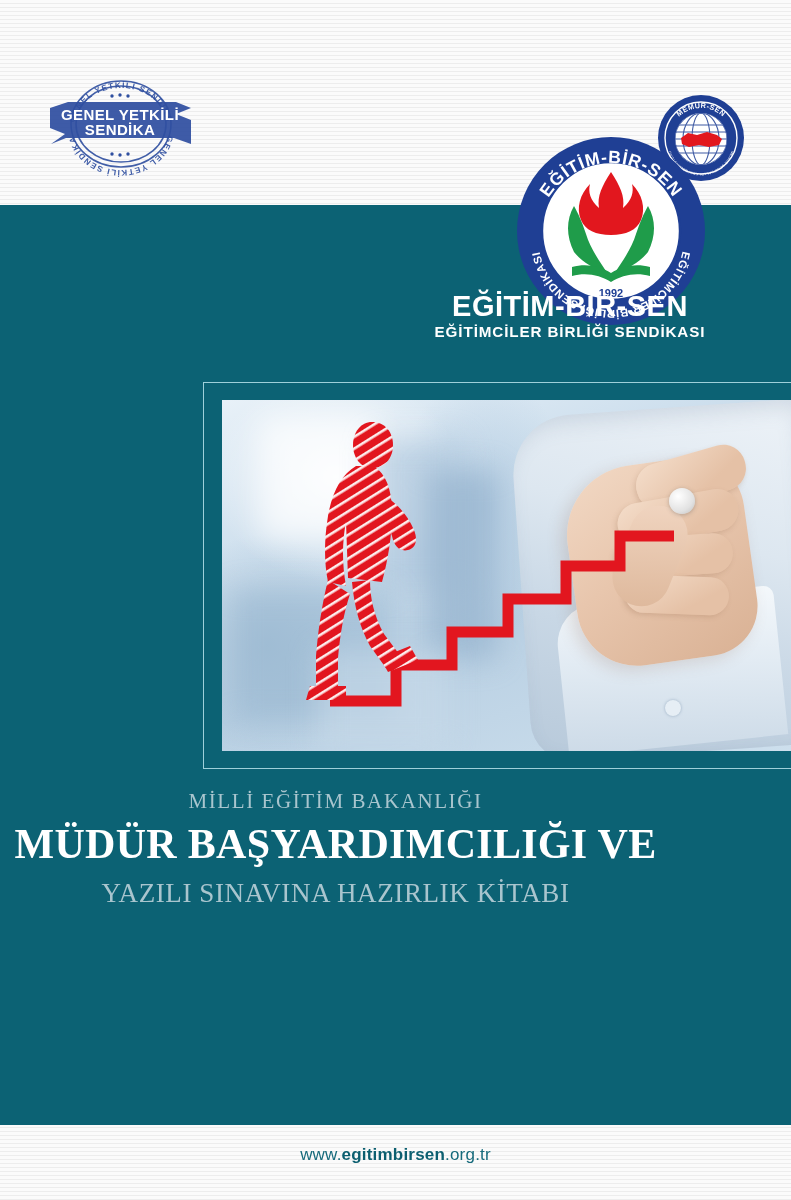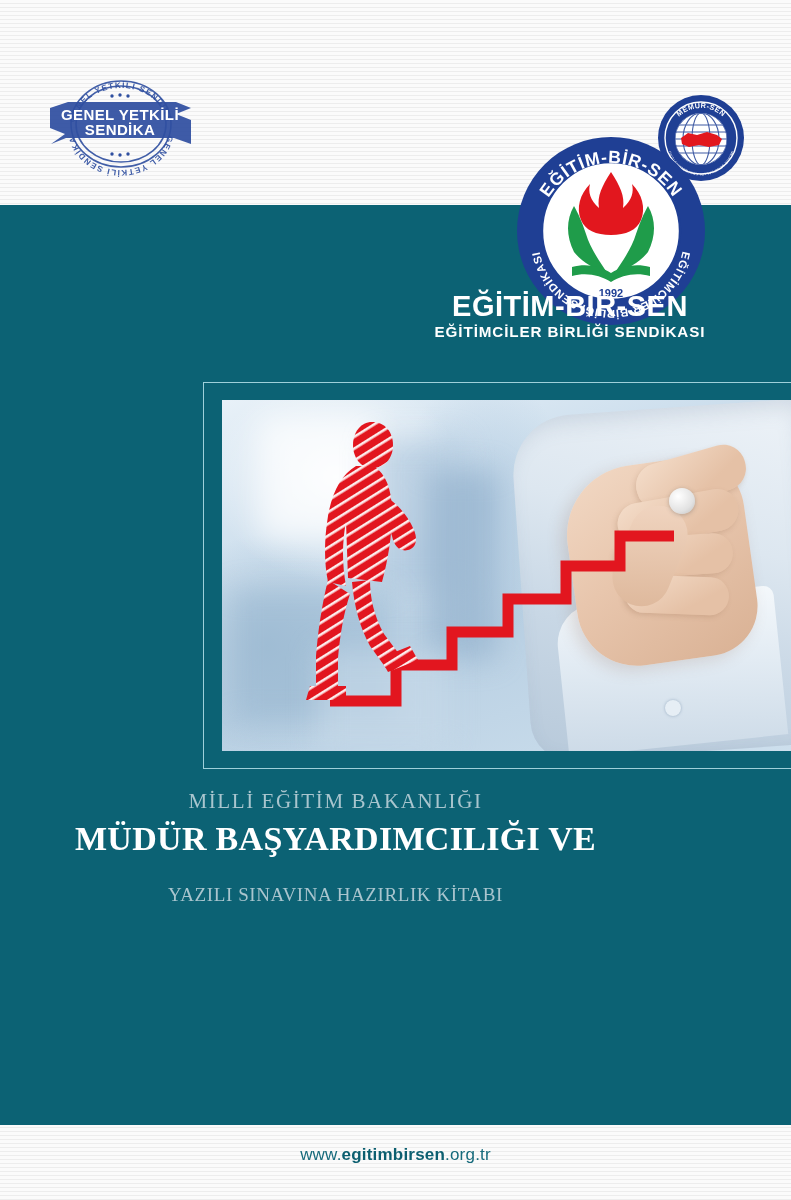--- a/index.html
+++ b/index.html
@@ -241,33 +241,32 @@
     font-family: "Liberation Serif", serif;
     font-size: 21px;
     letter-spacing: 1.6px;
     line-height: 1.52;
   }
   .title-block .main-line {
     display: block;
     color: #ffffff;
     font-family: "Liberation Serif", serif;
     font-weight: bold;
-    font-size: 34px;
+    font-size: 42px;
     letter-spacing: 0.3px;
     line-height: 1.26;
   }
   .title-block .sub-bottom {
     display: block;
     color: #a9c5ce;
     font-family: "Liberation Serif", serif;
-    font-size: 19px;
+    font-size: 27px;
     letter-spacing: 0.6px;
     line-height: 1.5;
     padding-top: 2px;
-    margin-top: 18px;
   }
 
   
   .footer {
     position: absolute;
     left: 0;
     top: 1125px;
     width: 700px;
     height: 75px;
     z-index: 7;

